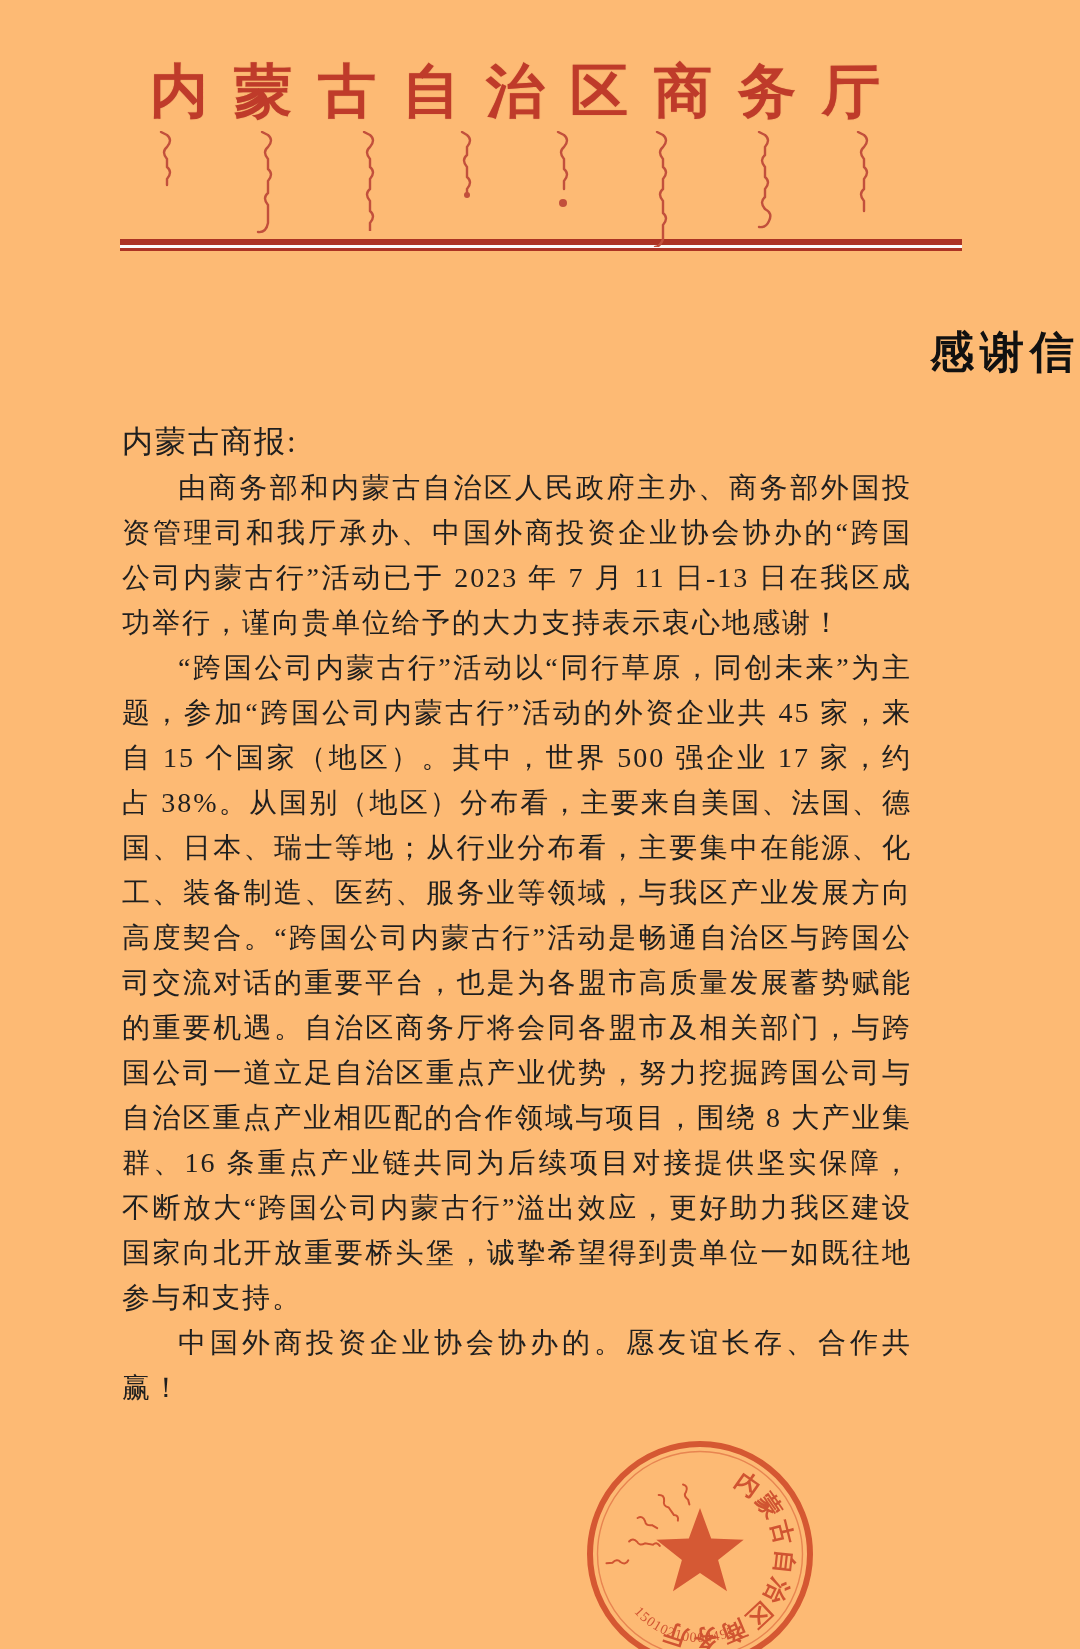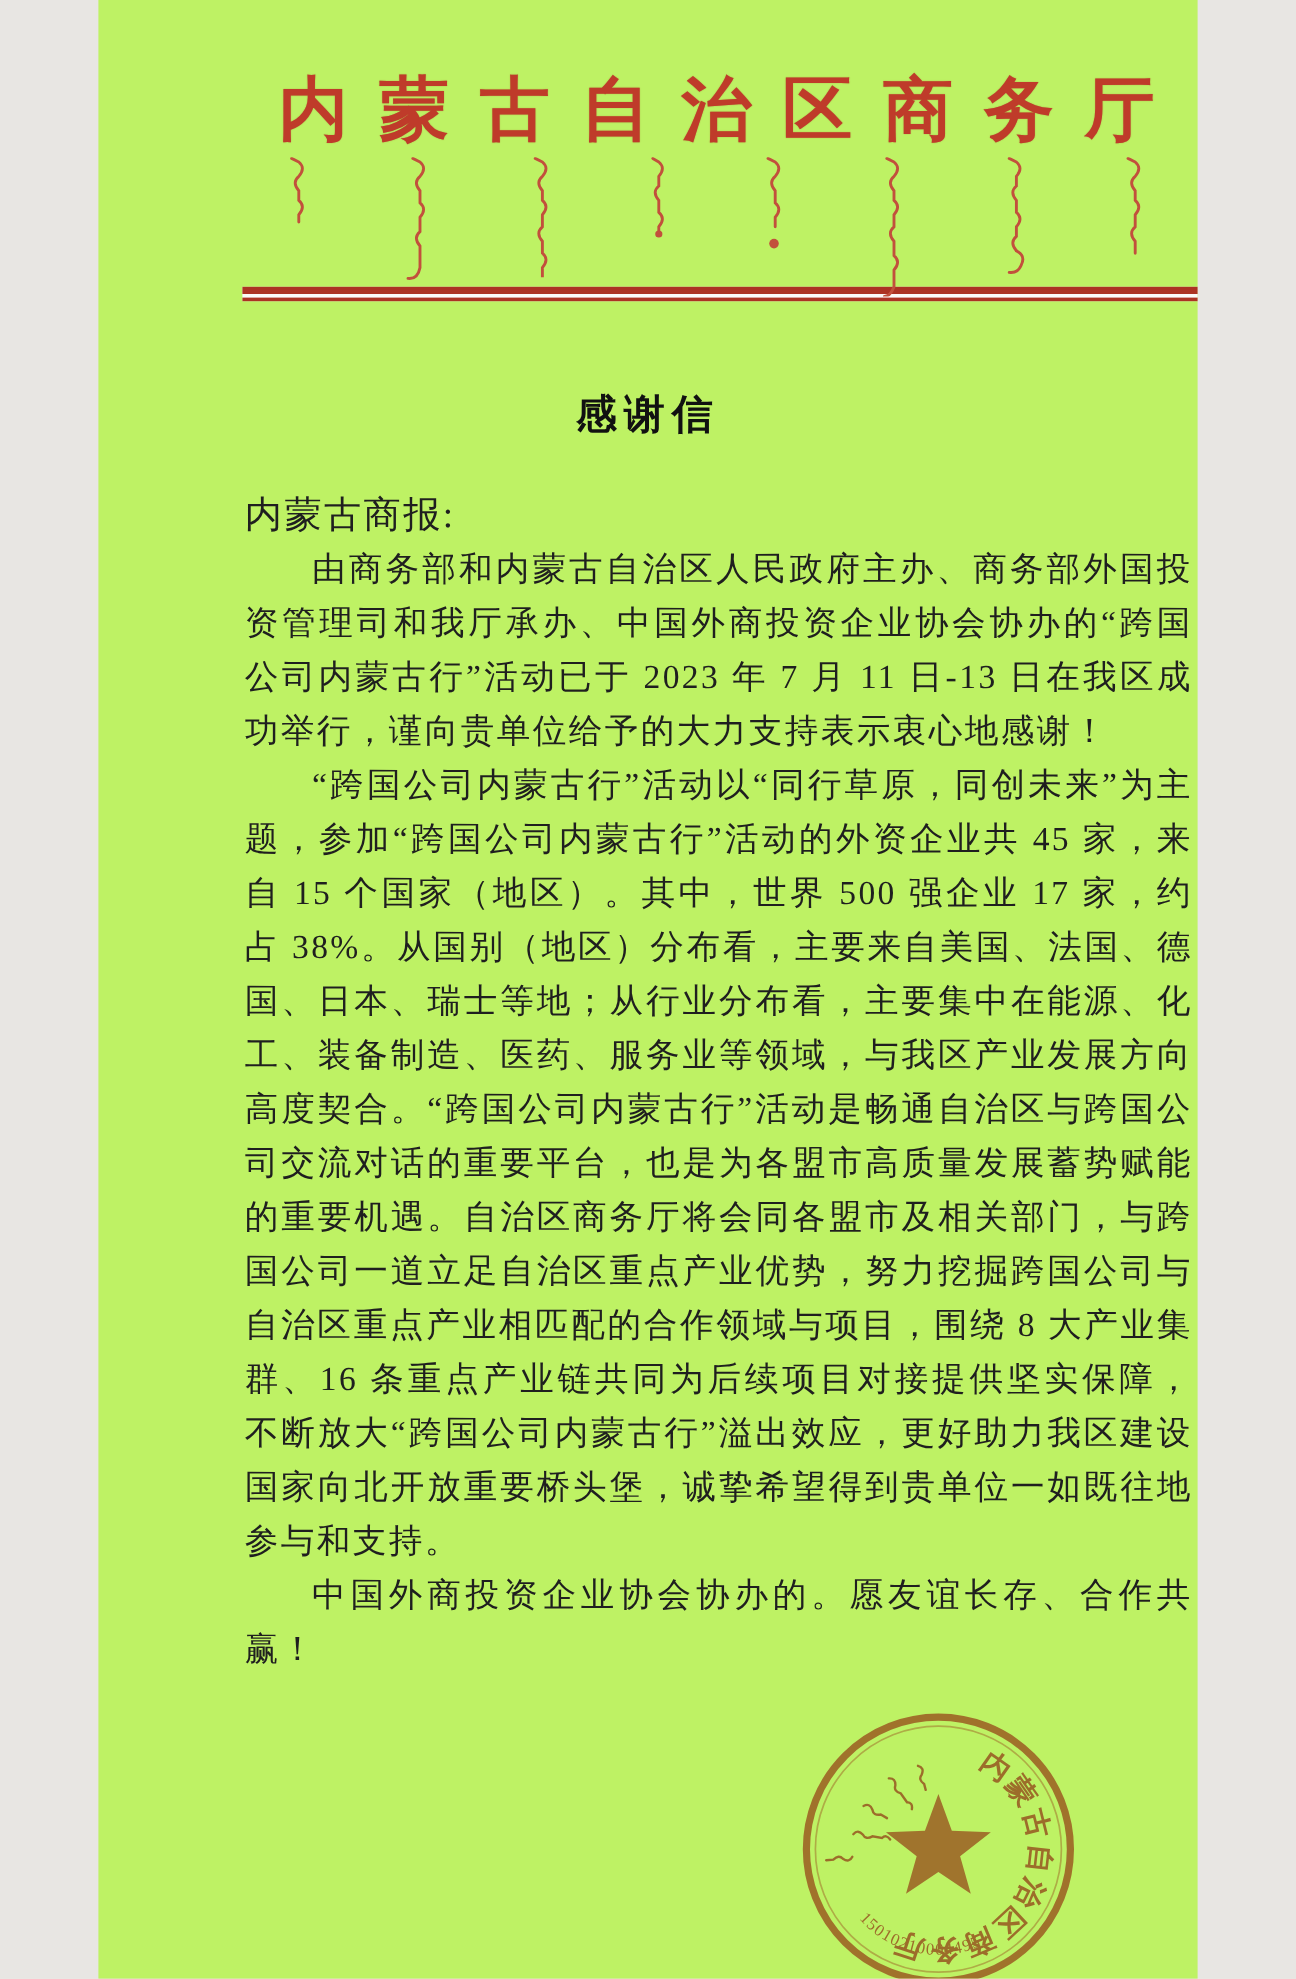--- a/index.html
+++ b/index.html
@@ -1,24 +1,24 @@
 <!DOCTYPE html>
 <html><head>
 <meta charset="utf-8">
 <style>
   * { margin: 0; padding: 0; box-sizing: border-box; }
   html, body { background: #e8e6e3; }
   body { font-family: "Liberation Serif", "DejaVu Serif", serif; }
 
   .page {
     position: relative;
-    width: 916px;
+    width: 1080px;
     height: 1649px;
     margin: 0 auto;
-    background: #bef264;
+    background: #fdba74;
     overflow: hidden;
     color: #1f1f1f;
   }
 
   
   .org-name {
     margin: 62px 0 0 150px;
     font-size: 58px;
     line-height: 1.05;
     font-weight: 700;
@@ -44,22 +44,22 @@
     margin: 10px 0 0 120px;
     height: 12px;
     border-top: 6px solid #ac3323;
     border-bottom: 3px solid #ac3323;
     background: #fbfaf8;
   }
 
   
   .title {
     margin-top: 72px;
-    text-align: center;
-    font-size: 34px;
+    text-align: right;
+    font-size: 44px;
     font-weight: 700;
     letter-spacing: 6px;
     color: #111;
   }
   .salutation {
     width: 790px;
     margin: 36px 0 0 122px;
     font-size: 31px;
     line-height: 47.5px;
     letter-spacing: 2px;

